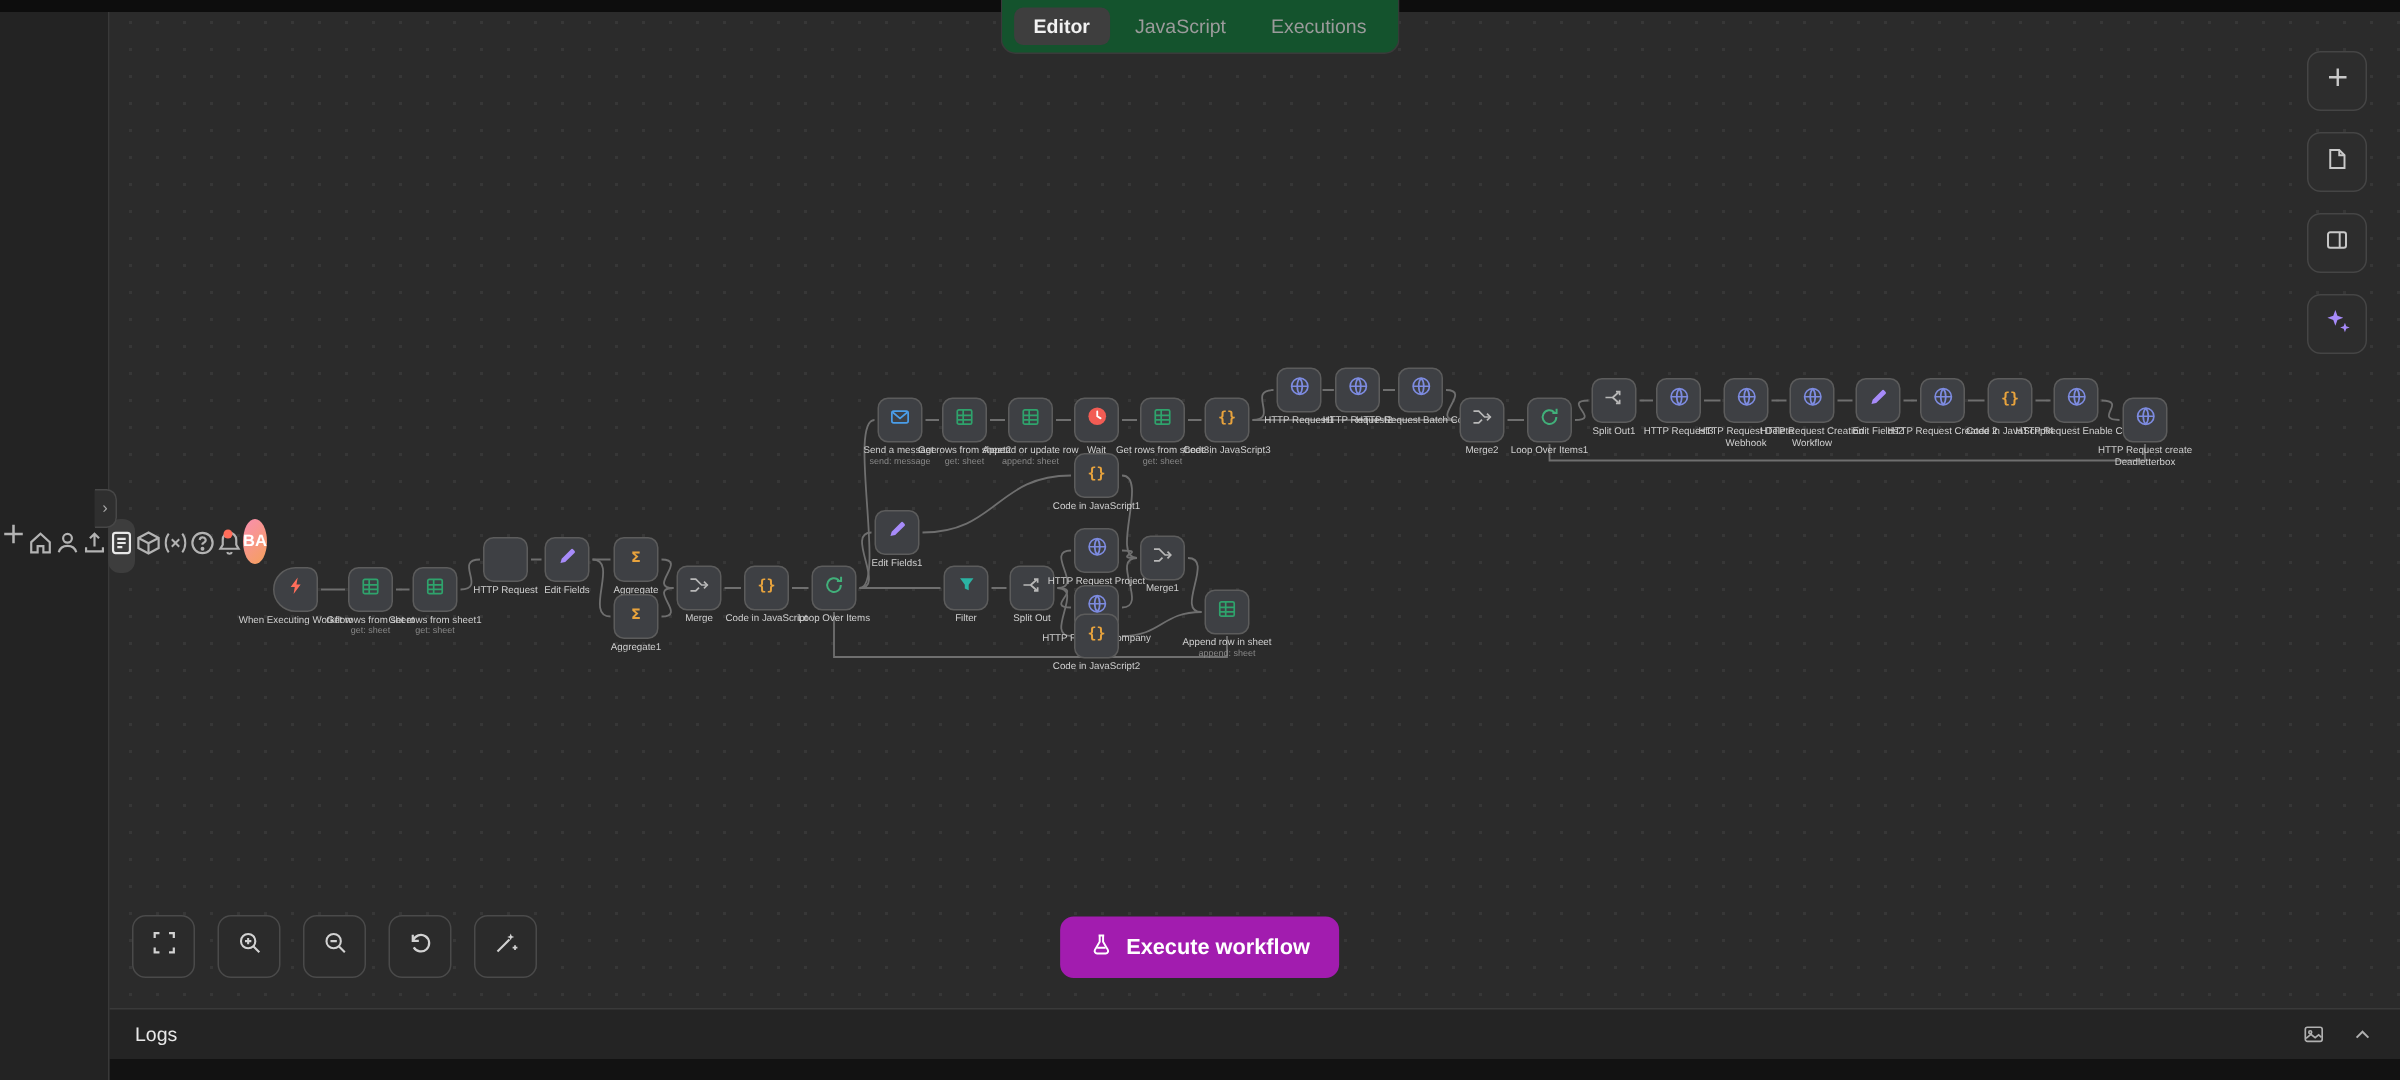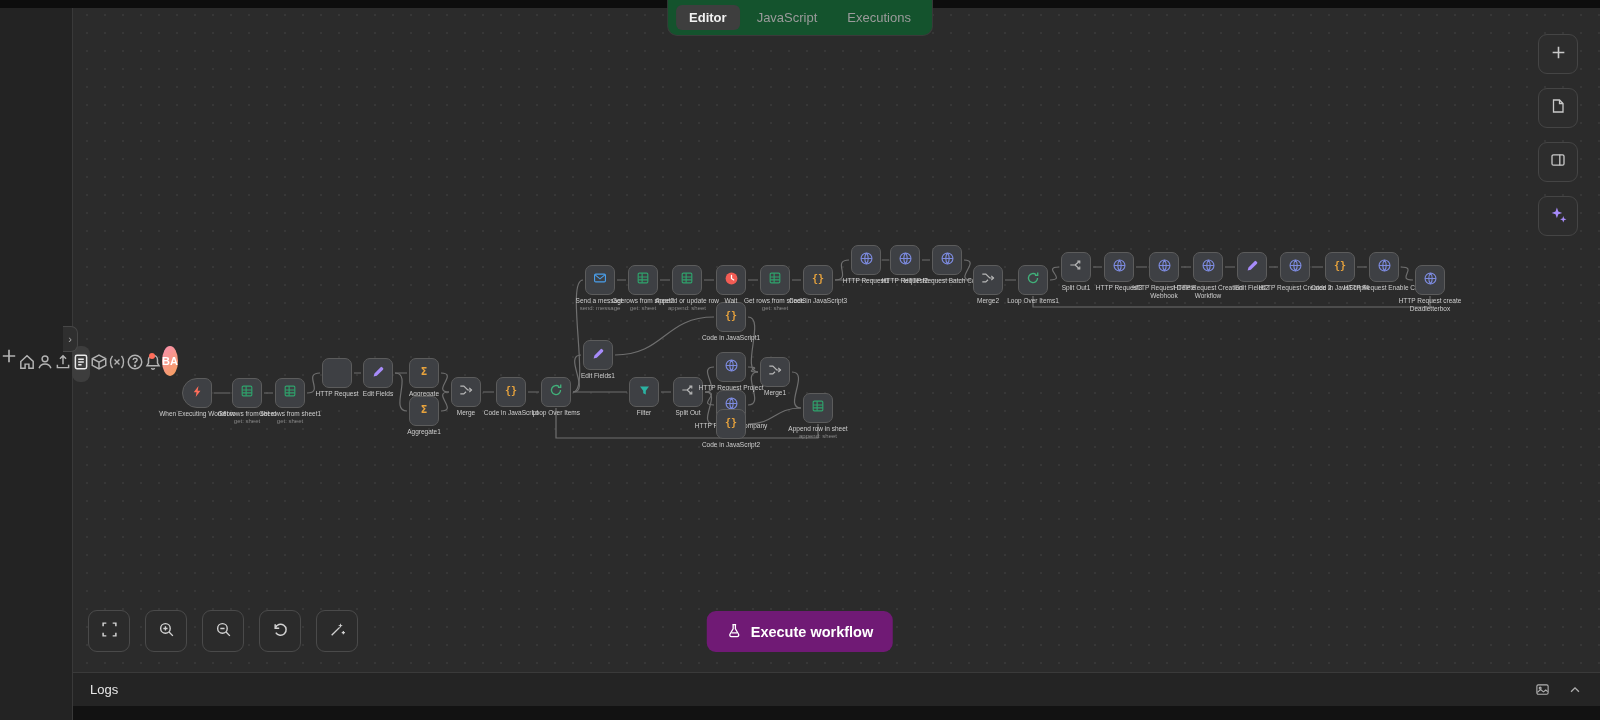--- a/index.html
+++ b/index.html
@@ -20,21 +20,21 @@
   .avatar{width:30px;height:30px;border-radius:50%;background:linear-gradient(135deg,#f98fb1,#f5a05a);color:#fff;font-size:11px;font-weight:700;display:flex;align-items:center;justify-content:center;margin:10px 0 16px;cursor:pointer}
   .expander{position:absolute;left:63px;top:326px;width:14px;height:24px;background:#2f2f2f;border:1px solid #474747;border-left:none;border-radius:0 7px 7px 0;color:#a8a8a8;display:flex;align-items:center;justify-content:center;font-size:11px;z-index:46;cursor:pointer}
   
   .right-rail{position:absolute;right:22px;top:34px;display:flex;flex-direction:column;gap:14px;z-index:45}
   .rail-btn{width:38px;height:38px;border-radius:9px;background:#2d2d2d;border:1px solid #454545;color:#c9c9c9;display:flex;align-items:center;justify-content:center;cursor:pointer}
   .rail-btn.sparkle{color:#a78bfa}
   
   .toolbar{position:absolute;left:88px;bottom:68px;display:flex;gap:15px;z-index:45}
   .tool-btn{width:40px;height:40px;border-radius:9px;background:#2b2b2b;border:1px solid #4a4a4a;color:#d2d2d2;display:flex;align-items:center;justify-content:center;cursor:pointer}
   
-  .execute{position:absolute;left:50%;bottom:68px;transform:translateX(-50%);height:41px;padding:0 20px;border-radius:9px;background:#701a75;display:flex;align-items:center;gap:9px;color:#fff;font-size:14.5px;font-weight:700;border:none;cursor:pointer;z-index:45;font-family:"Liberation Sans",sans-serif}
+  .execute{position:absolute;left:50%;bottom:68px;transform:translateX(-50%);height:41px;padding:0 20px;border-radius:9px;background:#a21caf;display:flex;align-items:center;gap:9px;color:#fff;font-size:14.5px;font-weight:700;border:none;cursor:pointer;z-index:45;font-family:"Liberation Sans",sans-serif}
   
   .logs{position:absolute;left:72px;right:0;bottom:14px;height:33px;background:#242424;border-top:1px solid #3a3a3a;display:flex;align-items:center;padding:0 18px;z-index:44}
   .logs-title{color:#e8e8e8;font-size:13px;font-weight:400}
   .logs-right{margin-left:auto;display:flex;gap:18px;color:#b0b0b0;align-items:center}
   .logs-right span{cursor:pointer;display:flex}
   .bottomstrip{position:absolute;left:72px;right:0;bottom:0;height:14px;background:#121212;z-index:44}
   
   #edges{position:absolute;inset:0;z-index:5;pointer-events:none}
   .node{position:absolute;width:30px;height:30px;background:#3e4044;border:1px solid #5c5c5c;border-radius:7px;display:flex;align-items:center;justify-content:center;cursor:pointer;z-index:10;box-sizing:border-box}
   .node.trigger{border-radius:15px 7px 7px 15px}

